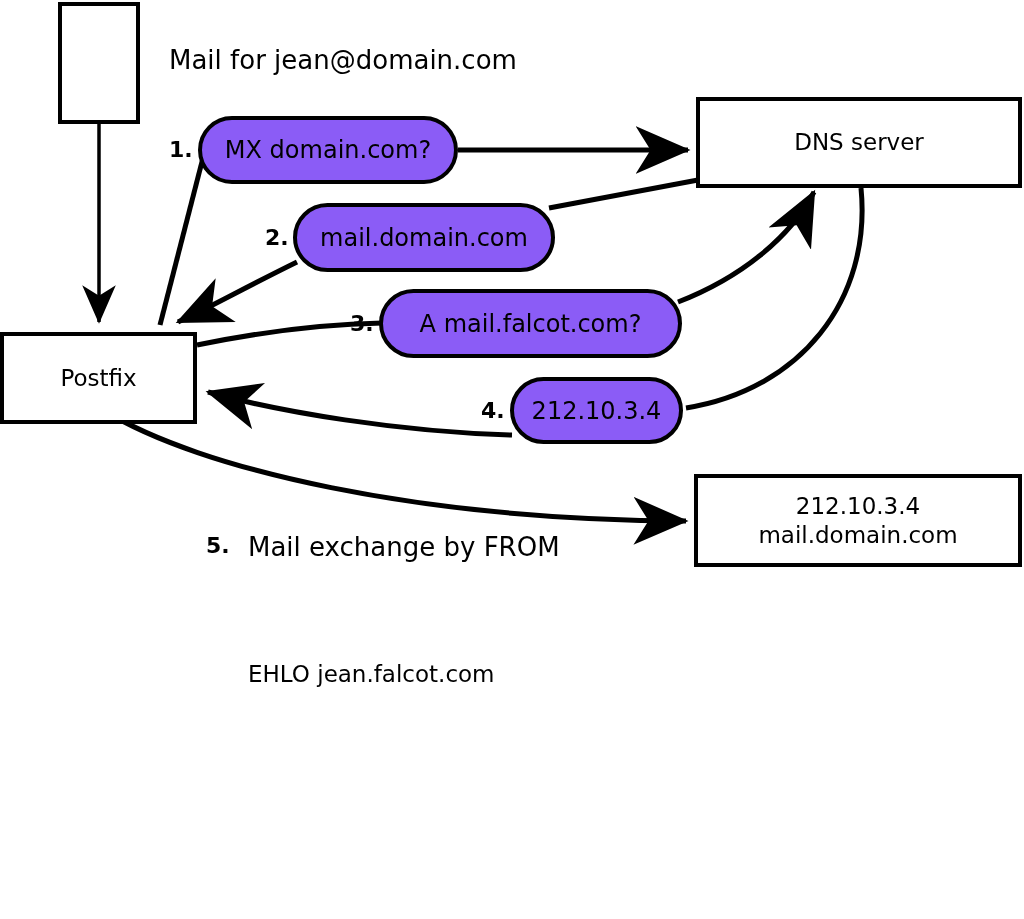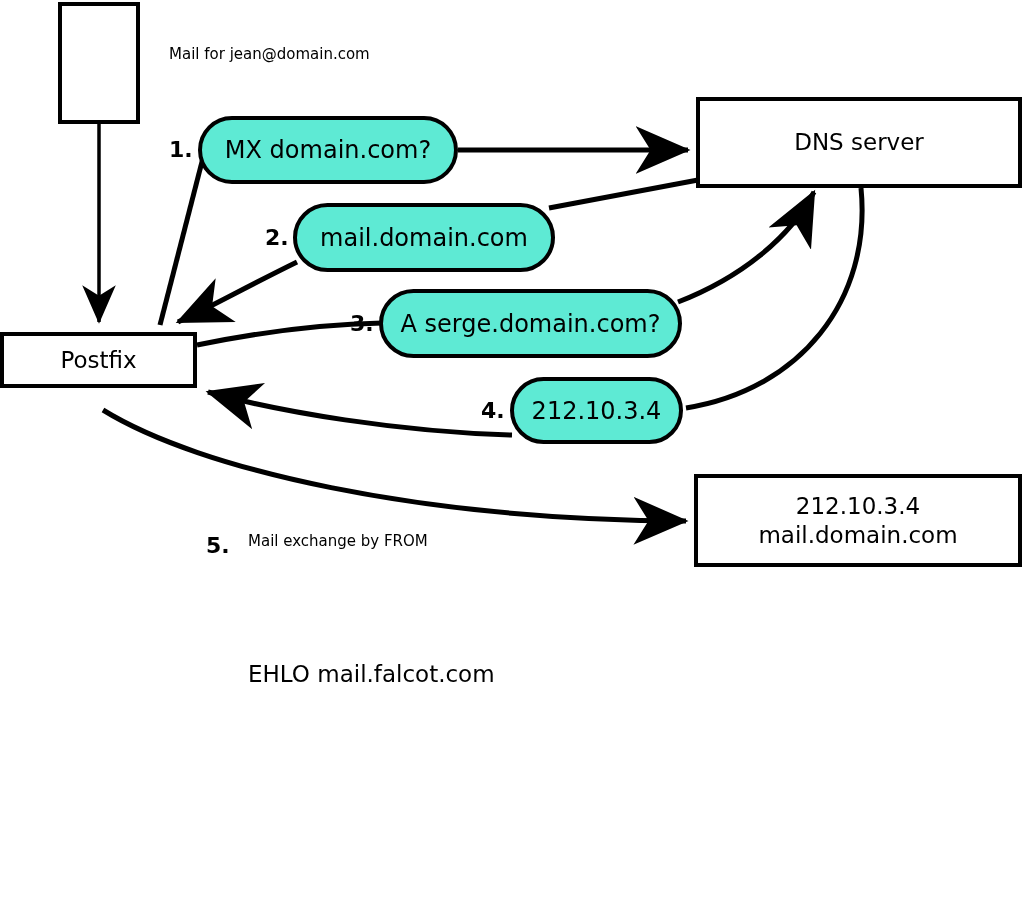--- a/index.html
+++ b/index.html
@@ -33,41 +33,41 @@
     text-align: center;
     font-size: 23px;
     color: #000000;
     line-height: 1.22;
     z-index: 3;
   }
   .pill {
     position: absolute;
     box-sizing: border-box;
     border: 4px solid #000000;
-    background: #5eead4;
+    background: #8b5cf6;
     border-radius: 999px;
     display: flex;
     align-items: center;
     justify-content: center;
     font-size: 24px;
     color: #000000;
     z-index: 4;
     white-space: nowrap;
   }
   .step-num {
     position: absolute;
     font-size: 22px;
     font-weight: bold;
     color: #000000;
     z-index: 5;
     white-space: nowrap;
   }
   .plain-text {
     position: absolute;
-    font-size: 15px;
+    font-size: 26px;
     color: #000000;
     white-space: nowrap;
     z-index: 5;
   }
   .smtp-block {
     position: absolute;
     font-size: 23px;
     color: #000000;
     line-height: 31.5px;
     white-space: pre;
@@ -105,21 +105,21 @@
 
     <path d="M512,435 C400,432 280,412 208,392" stroke="#000000" stroke-width="5" fill="none" marker-end="url(#ah)"></path>
 
     <path d="M103,410 C200,470 420,520 686,521" stroke="#000000" stroke-width="5" fill="none" marker-end="url(#ah)"></path>
   </svg>
 
   <div class="node-box" style="left:58px; top:2px; width:82px; height:122px;">
     <span></span>
   </div>
 
-  <div class="node-box" style="left:0px; top:332px; width:197px; height:56px;">
+  <div class="node-box" style="left:0px; top:332px; width:197px; height:92px;">
     <span>Postfix</span>
   </div>
 
   <div class="node-box" style="left:696px; top:97px; width:326px; height:91px;">
     <span>DNS server</span>
   </div>
 
   <div class="node-box" style="left:694px; top:474px; width:328px; height:93px; flex-direction:column;">
     <span>212.10.3.4</span>
     <span>mail.domain.com</span>
@@ -127,39 +127,39 @@
 
   <div class="pill" style="left:198px; top:116px; width:260px; height:68px;">
     <span>MX domain.com?</span>
   </div>
 
   <div class="pill" style="left:293px; top:203px; width:262px; height:69px;">
     <span>mail.domain.com</span>
   </div>
 
   <div class="pill" style="left:379px; top:289px; width:303px; height:69px;">
-    <span>A serge.domain.com?</span>
+    <span>A mail.falcot.com?</span>
   </div>
 
   <div class="pill" style="left:510px; top:377px; width:173px; height:67px;">
     <span>212.10.3.4</span>
   </div>
 
   <div class="step-num" style="left:169px; top:137px;">1.</div>
   <div class="step-num" style="left:265px; top:225px;">2.</div>
   <div class="step-num" style="left:350px; top:311px;">3.</div>
   <div class="step-num" style="left:481px; top:398px;">4.</div>
   <div class="step-num" style="left:206px; top:533px;">5.</div>
 
   <div class="plain-text" style="left:169px; top:45px;">Mail for jean@domain.com</div>
 
   <div class="plain-text" style="left:248px; top:532px;">Mail exchange by FROM</div>
 
   <div class="smtp-block" style="left:248px; top:596px;">
-    <span class="smtp-line">EHLO mail.falcot.com</span>
+    <span class="smtp-line">EHLO jean.falcot.com</span>
     
     
     
     
     
     
     
   </div>
 
 </div>

